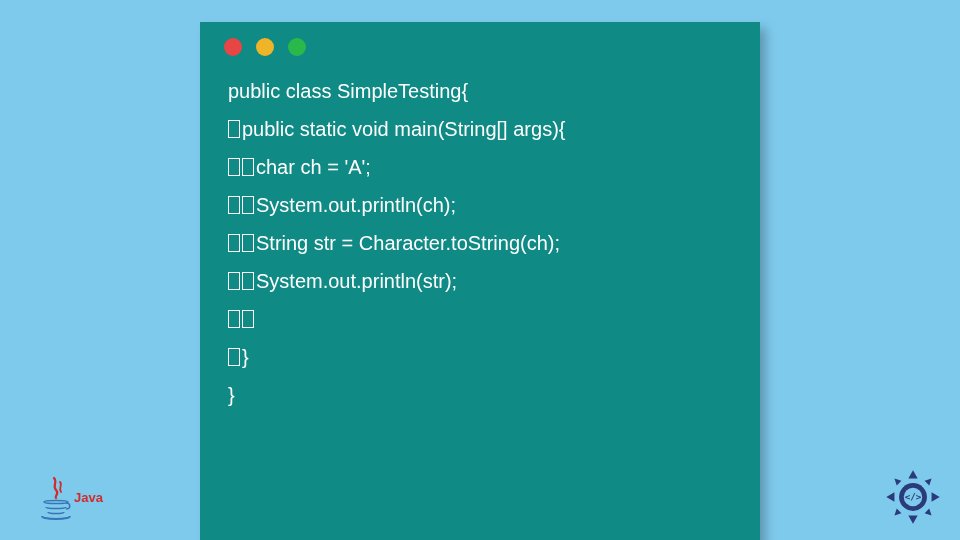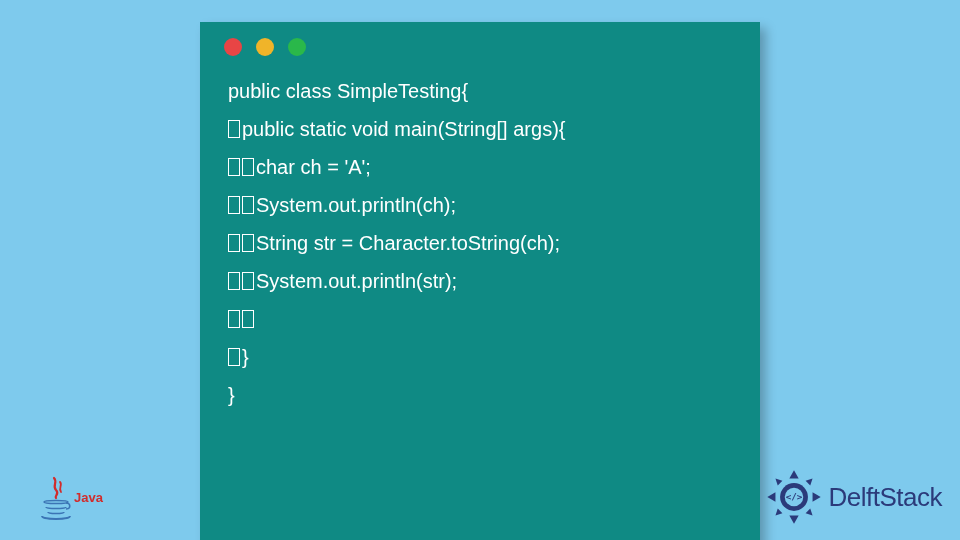--- a/index.html
+++ b/index.html
@@ -118,14 +118,13 @@
         <path d="M-32,-32 L-20,-28 L-28,-20 Z"></path>
         <path d="M32,-32 L28,-20 L20,-28 Z"></path>
         <path d="M-32,32 L-28,20 L-20,28 Z"></path>
         <path d="M32,32 L20,28 L28,20 Z"></path>
       </g>
       <circle r="24" fill="#2b3a7a"></circle>
       <circle r="16" fill="#7ecaed"></circle>
       <text x="0" y="6" text-anchor="middle" font-size="16" font-weight="bold" fill="#2b3a7a" font-family="monospace">&lt;/&gt;</text>
     </g>
   </svg>
-  <div class="delft-text">DelftStack</div>
 </div>
 
 </body></html>

